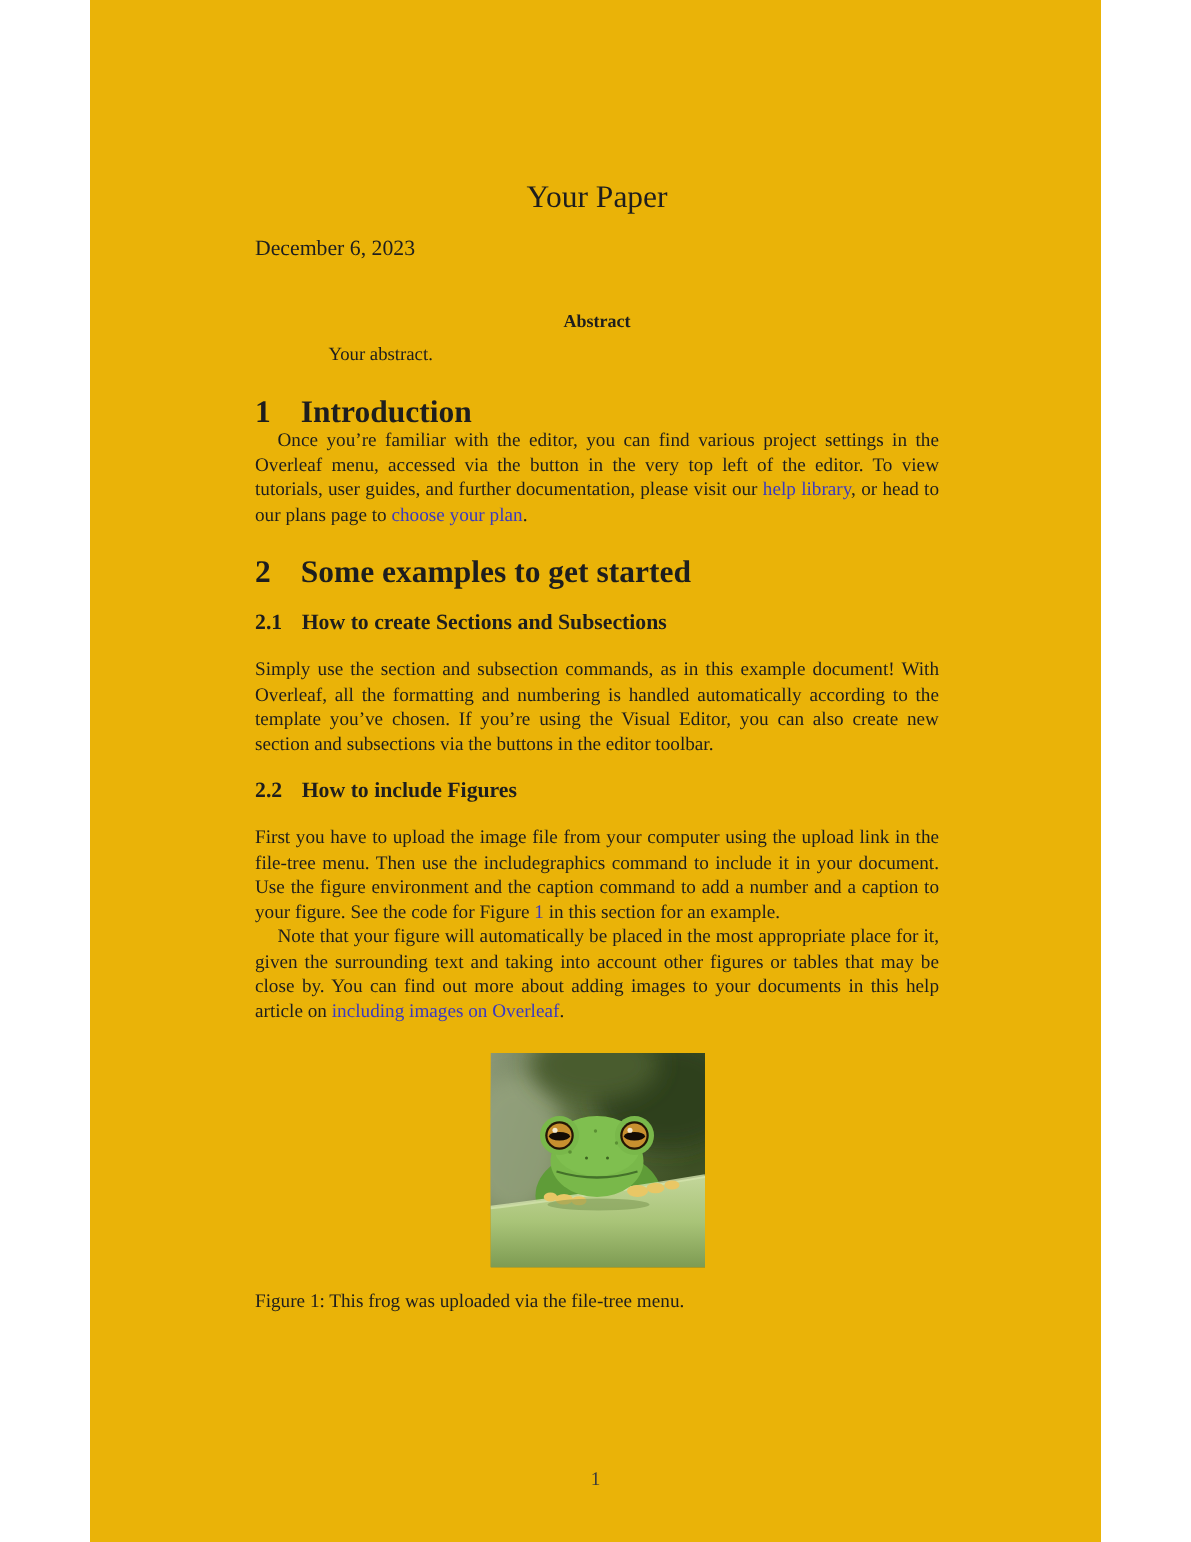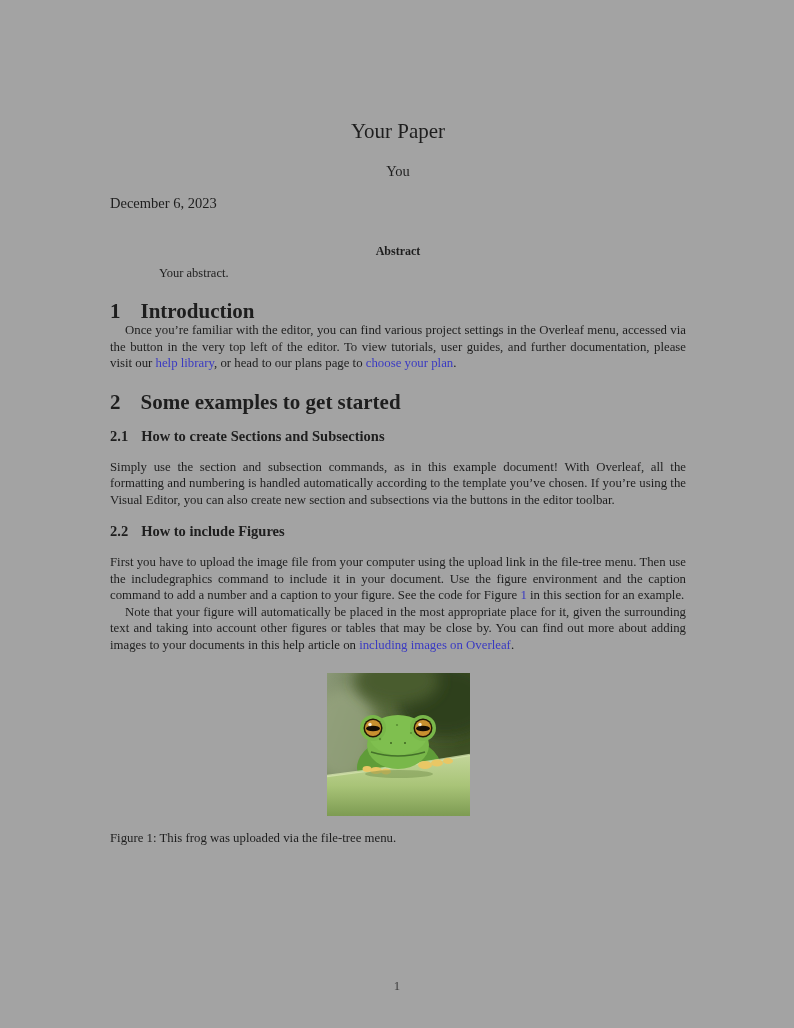--- a/index.html
+++ b/index.html
@@ -1,21 +1,21 @@
 <!DOCTYPE html>
 <html><head>
 <meta charset="utf-8">
 <style>
   html, body { margin: 0; padding: 0; background: #ffffff; }
   .page {
     position: relative;
-    width: 794px;
+    width: 674px;
     height: 1028px;
     margin: 0 auto;
-    background: #a3a3a3;
+    background: #eab308;
     box-sizing: border-box;
     padding: 119px 108px 16px 110px;
     font-family: "Liberation Serif", "DejaVu Serif", serif;
     color: #1e1e1e;
     overflow: hidden;
   }
   .paper-title {
     margin: 0;
     font-size: 21px;
     line-height: 24px;
@@ -96,21 +96,20 @@
     font-size: 12.8px;
     color: #3c3c3c;
   }
 </style>
 </head>
 <body>
 
 <div class="page">
 
   <h1 class="paper-title">Your Paper</h1>
-  <div class="author">You</div>
   <div class="date">December 6, 2023</div>
 
   <div class="abstract-heading">Abstract</div>
   <p class="abstract-text">Your abstract.</p>
 
   <h2 class="section-heading">
     <span class="sec-num">1</span><span>Introduction</span>
   </h2>
 
 

